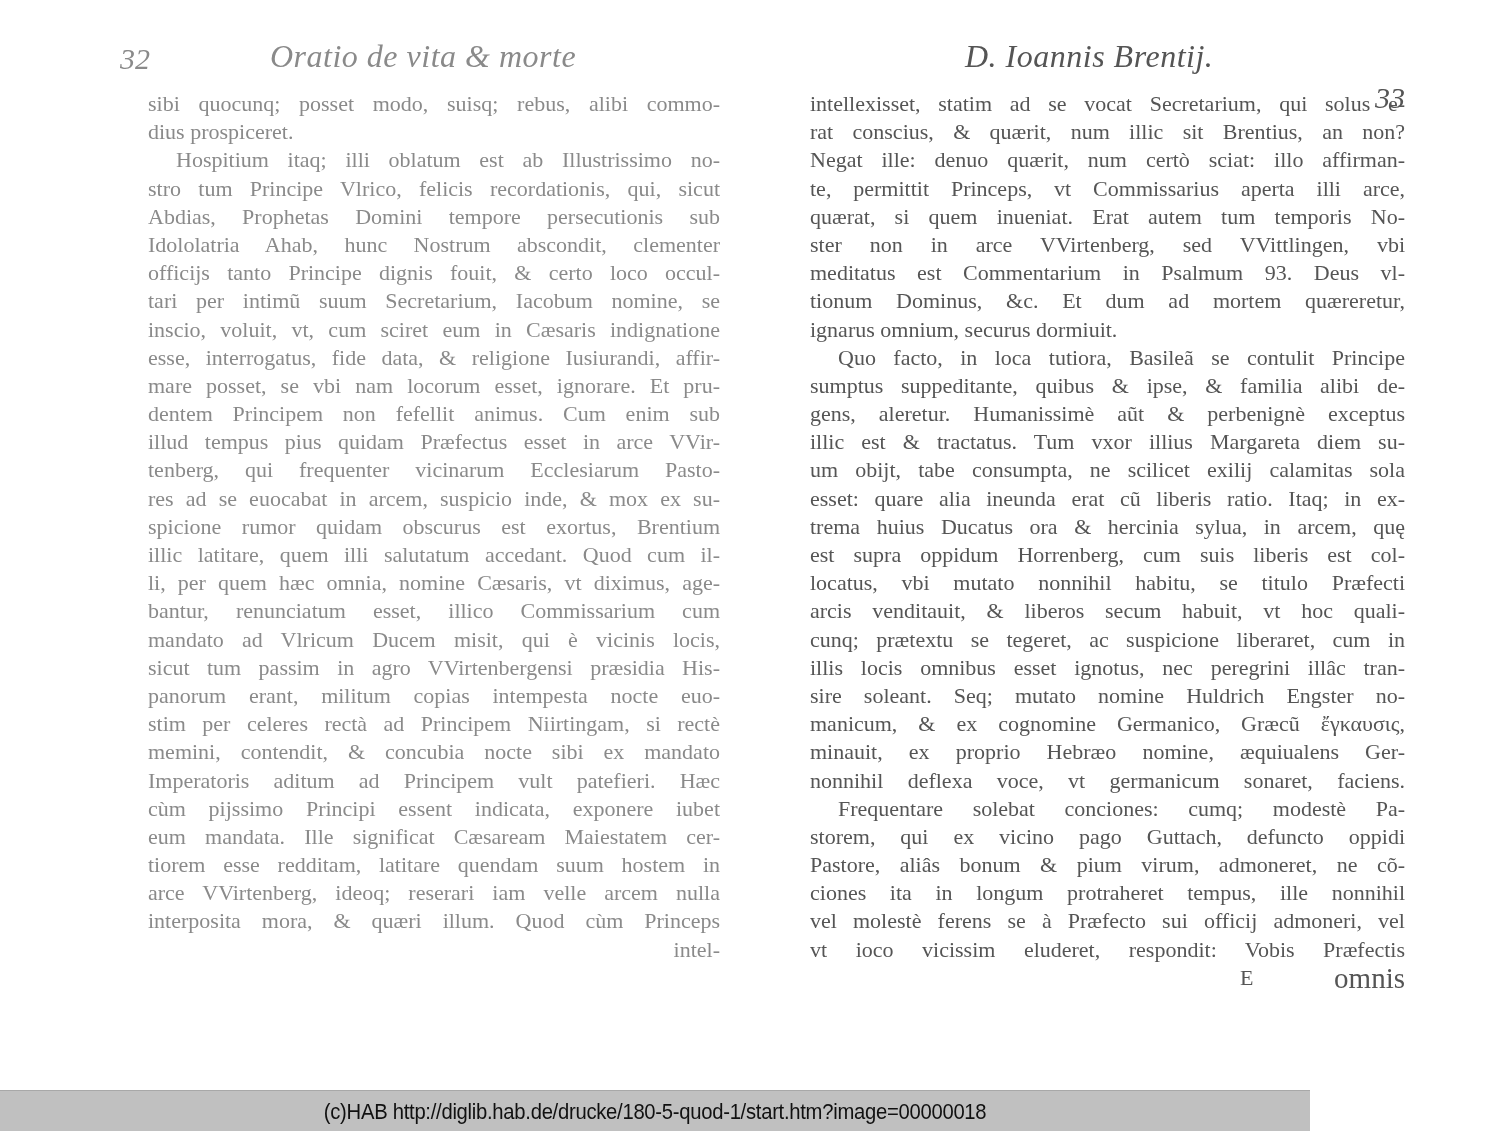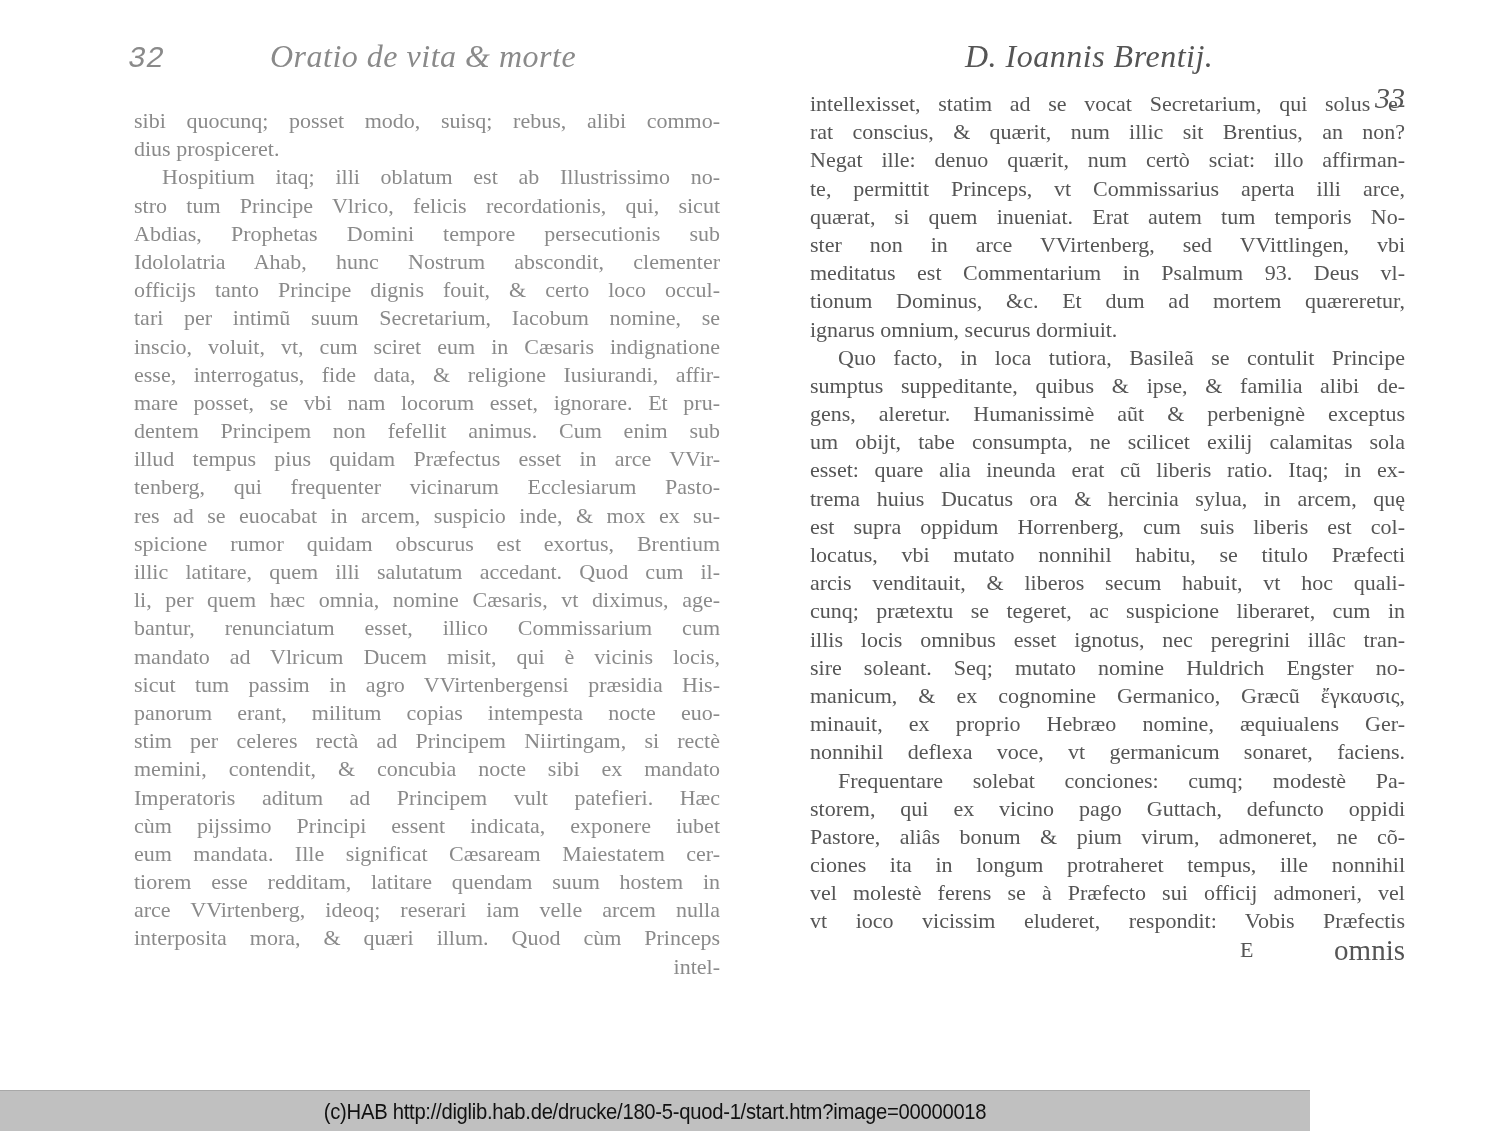--- a/index.html
+++ b/index.html
@@ -9,32 +9,32 @@
     font-family: "Liberation Serif", "DejaVu Serif", serif;
   }
   .spread { position: absolute; left: 0; top: 0; width: 1500px; height: 1090px; background: #fff; }
   .page { position: absolute; top: 0; }
   .page-left { left: 120px; width: 600px; color: #8a8a8a; }
   .page-right { left: 800px; width: 605px; color: #555555; }
 
   .pagenum {
     position: absolute; top: 42px; font-size: 30px; font-style: italic;
   }
-  .page-left .pagenum { left: 8px; font-family: Liberation Mono, monospace; }
+  .page-left .pagenum { left: 0px; }
   .page-right .pagenum { left: 575px; top: 44px; margin-top: 37px; }
 
   .running-head {
     position: absolute; top: 38px; font-size: 32px; font-style: italic;
     letter-spacing: 0.5px; white-space: nowrap;
   }
   .page-left .running-head { left: 150px; }
   .page-right .running-head { left: 165px; }
 
   .body-text { position: absolute; top: 90px; left: 0; right: 0; }
-  .page-left .body-text { left: 14px; margin-top: 17px; }
+  .page-left .body-text { left: 28px; }
   .page-right .body-text { left: 10px; }
 
   .line {
     height: 28.2px; line-height: 28.2px; font-size: 22px;
     white-space: nowrap; overflow: visible;
     text-align: justify; text-align-last: justify;
   }
   .line.indent { padding-left: 28px; }
   .line.short { text-align-last: left; }
   .line.right { text-align: center; text-align-last: right; }
@@ -110,20 +110,21 @@
       <div class="line">Negat ille: denuo quærit, num certò sciat: illo affirman-</div>
       <div class="line">te, permittit Princeps, vt Commissarius aperta illi arce,</div>
       <div class="line">quærat, si quem inueniat. Erat autem tum temporis No-</div>
       <div class="line">ster non in arce VVirtenberg, sed VVittlingen, vbi</div>
       <div class="line">meditatus est Commentarium in Psalmum 93. Deus vl-</div>
       <div class="line">tionum Dominus, &amp;c. Et dum ad mortem quæreretur,</div>
       <div class="line short">ignarus omnium, securus dormiuit.</div>
       <div class="line indent">Quo facto, in loca tutiora, Basileã se contulit Principe</div>
       <div class="line">sumptus suppeditante, quibus &amp; ipse, &amp; familia alibi de-</div>
       <div class="line">gens, aleretur. Humanissimè aũt &amp; perbenignè exceptus</div>
+      <div class="line">illic est &amp; tractatus. Tum vxor illius Margareta diem su-</div>
       <div class="line">um obijt, tabe consumpta, ne scilicet exilij calamitas sola</div>
       <div class="line">esset: quare alia ineunda erat cũ liberis ratio. Itaq; in ex-</div>
       <div class="line">trema huius Ducatus ora &amp; hercinia sylua, in arcem, quę</div>
       <div class="line">est supra oppidum Horrenberg, cum suis liberis est col-</div>
       <div class="line">locatus, vbi mutato nonnihil habitu, se titulo Præfecti</div>
       <div class="line">arcis venditauit, &amp; liberos secum habuit, vt hoc quali-</div>
       <div class="line">cunq; prætextu se tegeret, ac suspicione liberaret, cum in</div>
       <div class="line">illis locis omnibus esset ignotus, nec peregrini illâc tran-</div>
       <div class="line">sire soleant. Seq; mutato nomine Huldrich Engster no-</div>
       <div class="line">manicum, &amp; ex cognomine Germanico, Græcũ ἔγκαυσις,</div>

